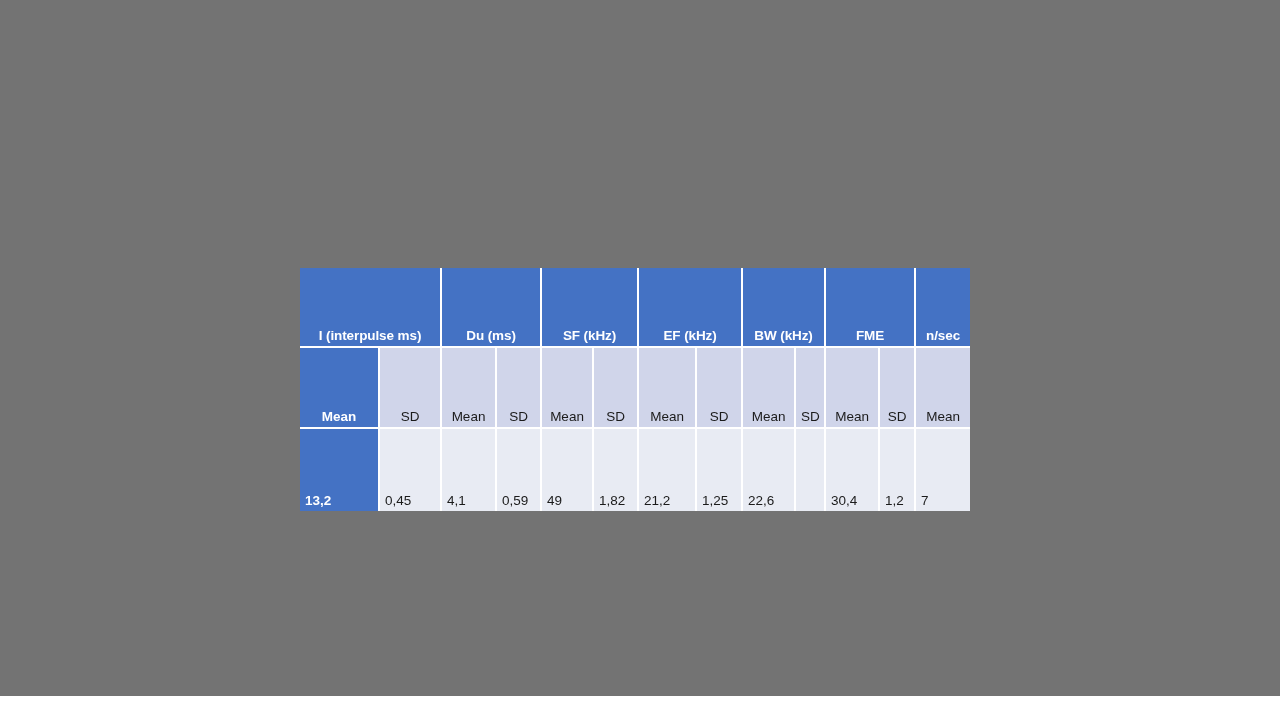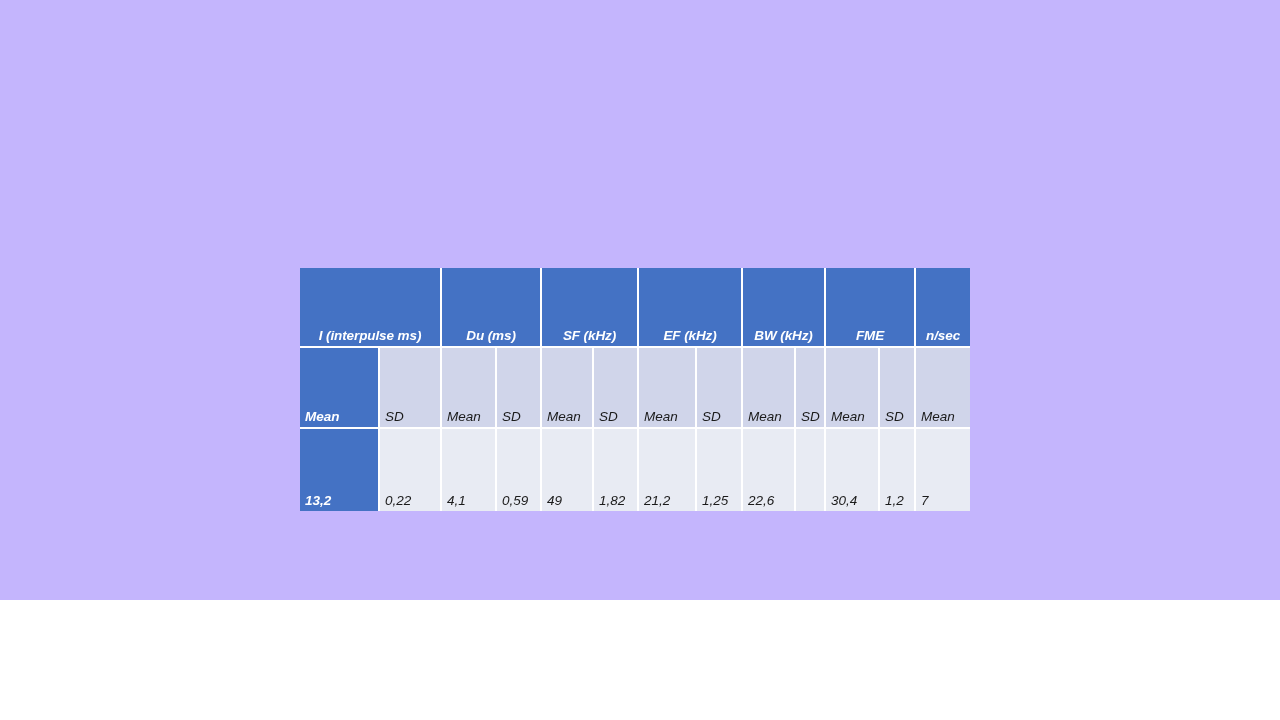--- a/index.html
+++ b/index.html
@@ -8,23 +8,22 @@
     width: 1280px;
     height: 720px;
     background: #ffffff;
     font-family: "Liberation Sans", sans-serif;
     overflow: hidden;
   }
 
   #slide {
     position: relative;
     width: 1280px;
-    height: 600px;
-    background: #c4b5fd;
-    font-style: italic;
+    height: 696px;
+    background: #737373;
   }
 
   
   #stats-table {
     position: absolute;
     left: 300px;
     top: 268px;
     width: 670px;
     border-collapse: separate;
     border-spacing: 0;
@@ -54,20 +53,21 @@
     font-weight: bold;
     text-align: center;
     letter-spacing: -0.1px;
   }
 
   
   .r-sub td {
     height: 81px;
     background: #D0D5EA;
     color: #1b1b1b;
+    text-align: center;
     font-weight: normal;
   }
 
   
   .r-data td {
     height: 82px;
     background: #E8EBF3;
     color: #1b1b1b;
     text-align: left;
     font-weight: normal;
@@ -127,21 +127,21 @@
         <td>SD</td>
         <td>Mean</td>
         <td>SD</td>
         <td>Mean</td>
         <td>SD</td>
         <td>Mean</td>
       </tr>
 
       <tr class="r-data">
         <td class="col-hl">13,2</td>
-        <td>0,22</td>
+        <td>0,45</td>
         <td>4,1</td>
         <td>0,59</td>
         <td>49</td>
         <td>1,82</td>
         <td>21,2</td>
         <td>1,25</td>
         <td>22,6</td>
         <td class="cell-empty"></td>
         <td>30,4</td>
         <td>1,2</td>

